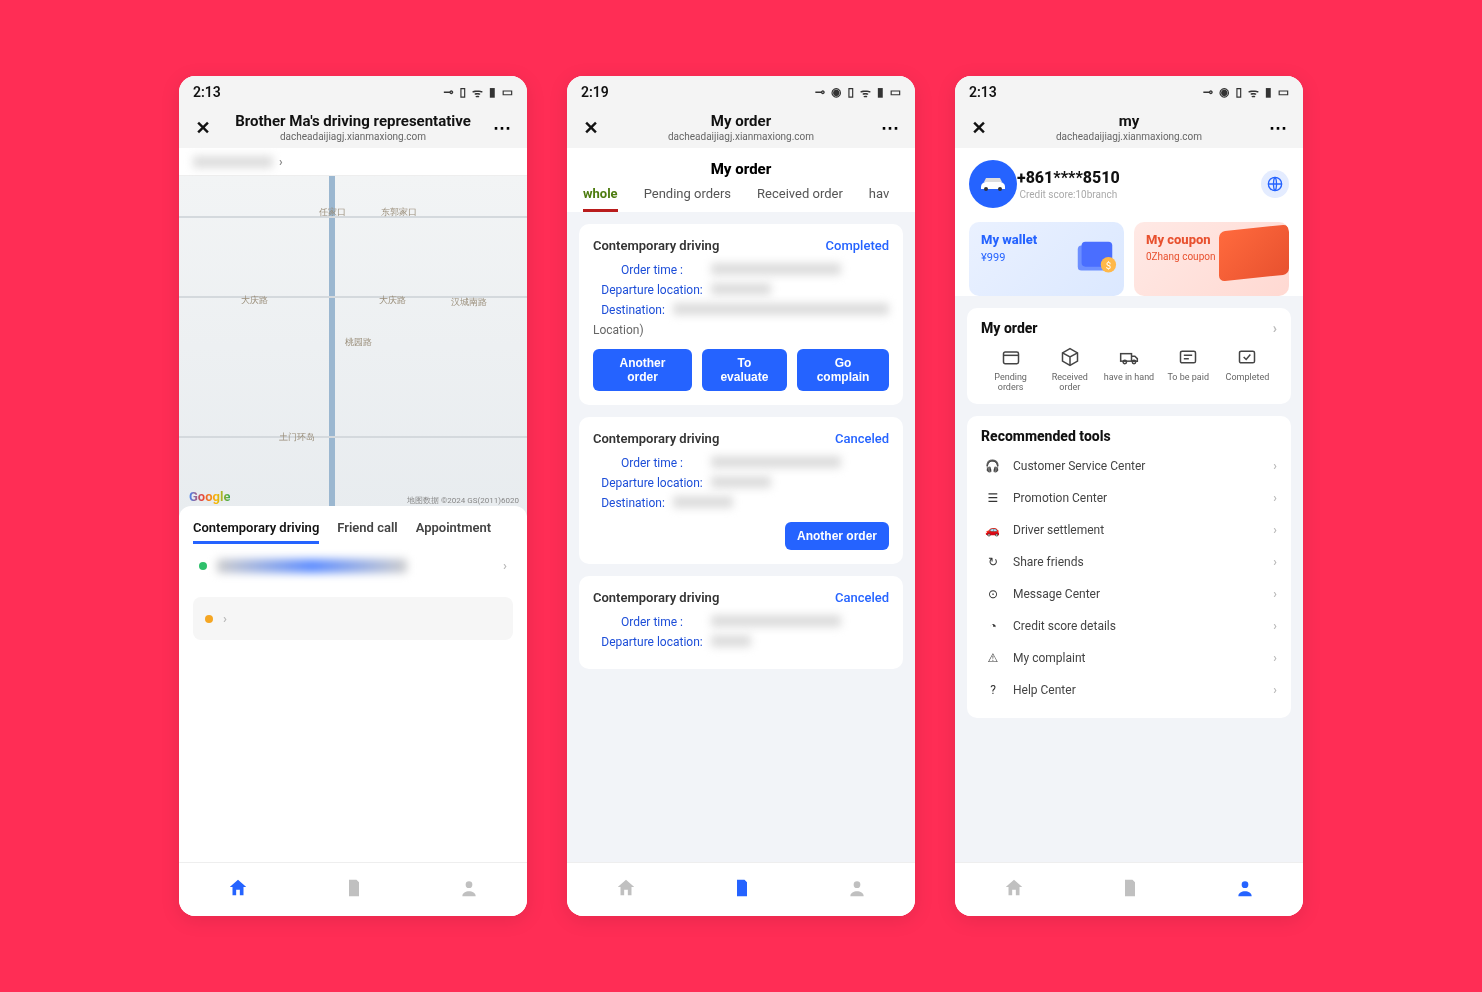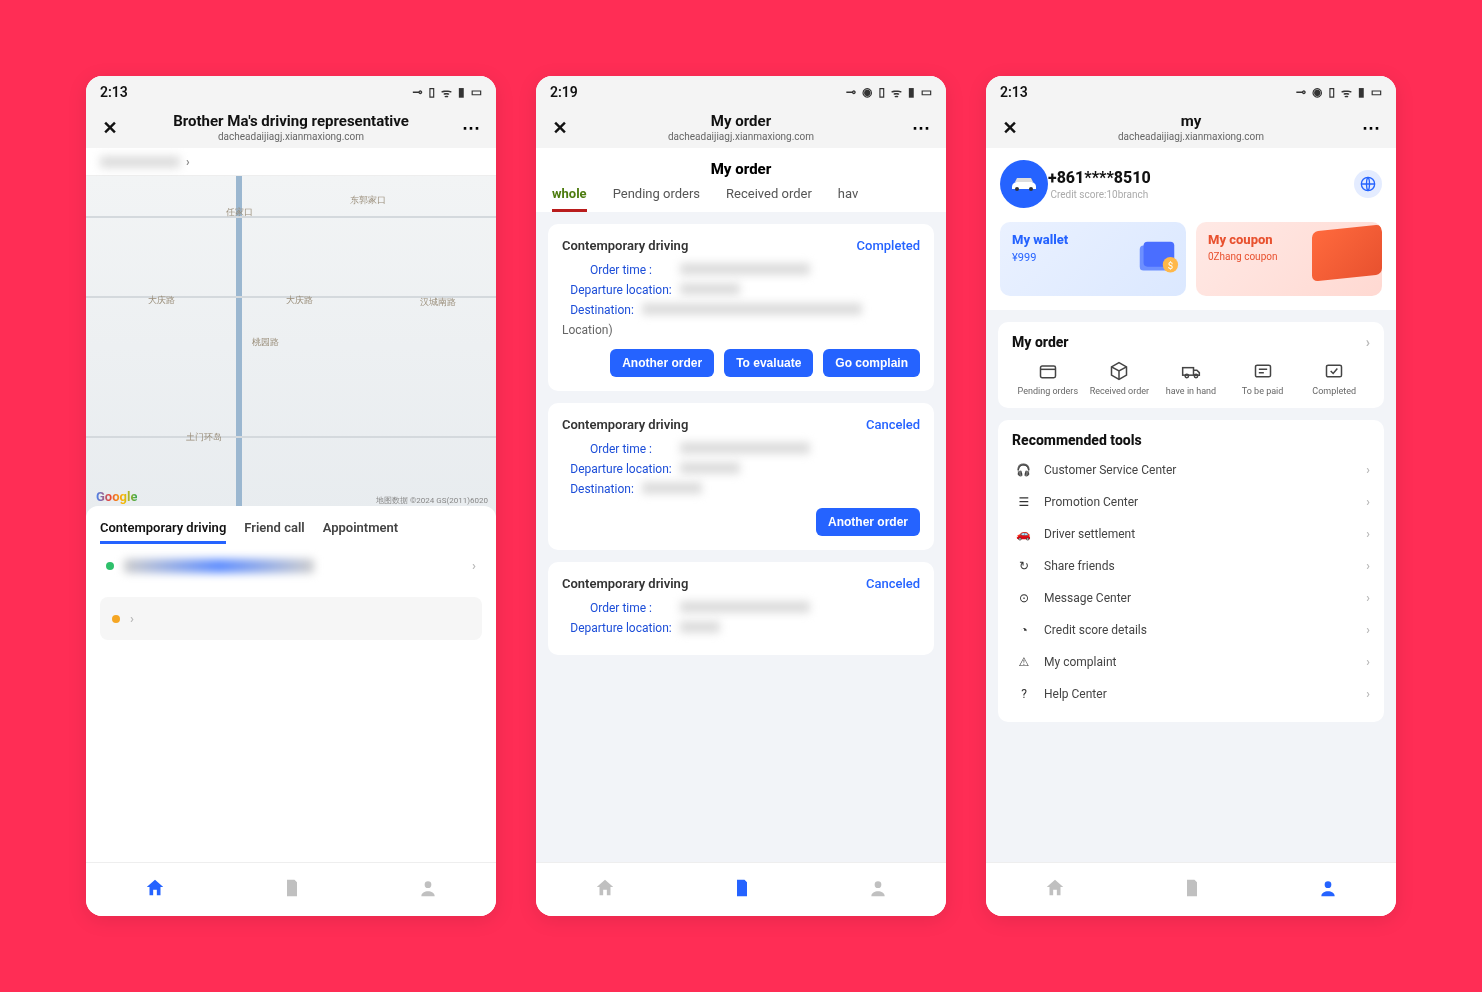--- a/index.html
+++ b/index.html
@@ -4,21 +4,21 @@
 <style>
   * { box-sizing: border-box; margin: 0; padding: 0; }
   body {
     background: #ff2d55;
     font-family: -apple-system, BlinkMacSystemFont, "Segoe UI", Roboto, sans-serif;
     width: 1482px; height: 992px;
     display: flex; justify-content: center; align-items: center;
     gap: 40px; padding: 30px;
   }
   .phone {
-    width: 410px; height: 840px;
+    width: 348px; height: 840px;
     background: #fff;
     border-radius: 16px;
     overflow: hidden;
     display: flex; flex-direction: column;
     position: relative;
     box-shadow: 0 4px 20px rgba(0,0,0,0.1);
   }
   .statusbar {
     height: 32px; background:#f4f4f4;
     display:flex; align-items:center; justify-content:space-between;
@@ -104,21 +104,21 @@
   
   .s3-top { background:#fff; padding:12px 14px 0;}
   .profile-row { display:flex; align-items:center; }
   .avatar { width:48px; height:48px; border-radius:50%; background:#2563ff;
     display:flex; align-items:center; justify-content:center;}
   .avatar svg { }
   .prof-txt .ph { font-weight:800; font-size:16px; color:#111;}
   .prof-txt .cs { font-size:10px; color:#aaa; margin-top:2px;text-align:center;}
   .globe { margin-left:auto; width:28px; height:28px; border-radius:50%; background:#e4ecff; color:#2563ff;
     display:flex; align-items:center; justify-content:center;}
-  .two-cards { display:flex; gap:10px; margin-top:14px; margin-bottom:14px;}
+  .two-cards { display:flex; gap:10px; margin-top:14px; }
   .mini-card { flex:1; border-radius:10px; padding:10px 12px; position:relative; overflow:hidden; height:74px;}
   .mc-wallet { background:linear-gradient(135deg,#eaf1ff,#dbe8ff);}
   .mc-coupon { background:linear-gradient(135deg,#ffe9e5,#ffd9d2);}
   .mc-title { font-size:13px; font-weight:800; }
   .mc-wallet .mc-title { color:#2563ff;}
   .mc-wallet .mc-sub { color:#2563ff; font-size:11px; margin-top:4px;}
   .mc-coupon .mc-title { color:#e8512f;}
   .mc-coupon .mc-sub { color:#e8512f; font-size:10px; margin-top:4px;}
   .mc-wallet .illus { position:absolute; right:6px; top:14px; width:46px; height:46px; }
   .mc-coupon .illus { position:absolute; right:0px; top:6px; width:70px; height:50px;
@@ -161,21 +161,21 @@
     <div class="mini-header">
       <span class="blur"></span>
       <span class="chev">›</span>
     </div>
     <div class="map">
       <div class="road v1"></div>
       <div class="road h1"></div>
       <div class="road h2"></div>
       <div class="road h3"></div>
       <span class="lbl" style="top:30px; left:140px;">任家口</span>
-      <span class="lbl" style="top:18px; right:110px;">东郭家口</span>
+      <span class="lbl" style="top:30px; right:110px;">东郭家口</span>
       <span class="lbl" style="top:118px; left:62px;">大庆路</span>
       <span class="lbl" style="top:118px; left:200px;">大庆路</span>
       <span class="lbl" style="top:160px; left:166px;">桃园路</span>
       <span class="lbl" style="top:255px; left:100px;">土门环岛</span>
       <span class="lbl" style="top:120px; right:40px;">汉城南路</span>
       <span class="google">Google</span>
       <span class="credit">地图数据 ©2024 GS(2011)6020</span>
     </div>
     <div class="card-panel">
       <div class="tabs1">

